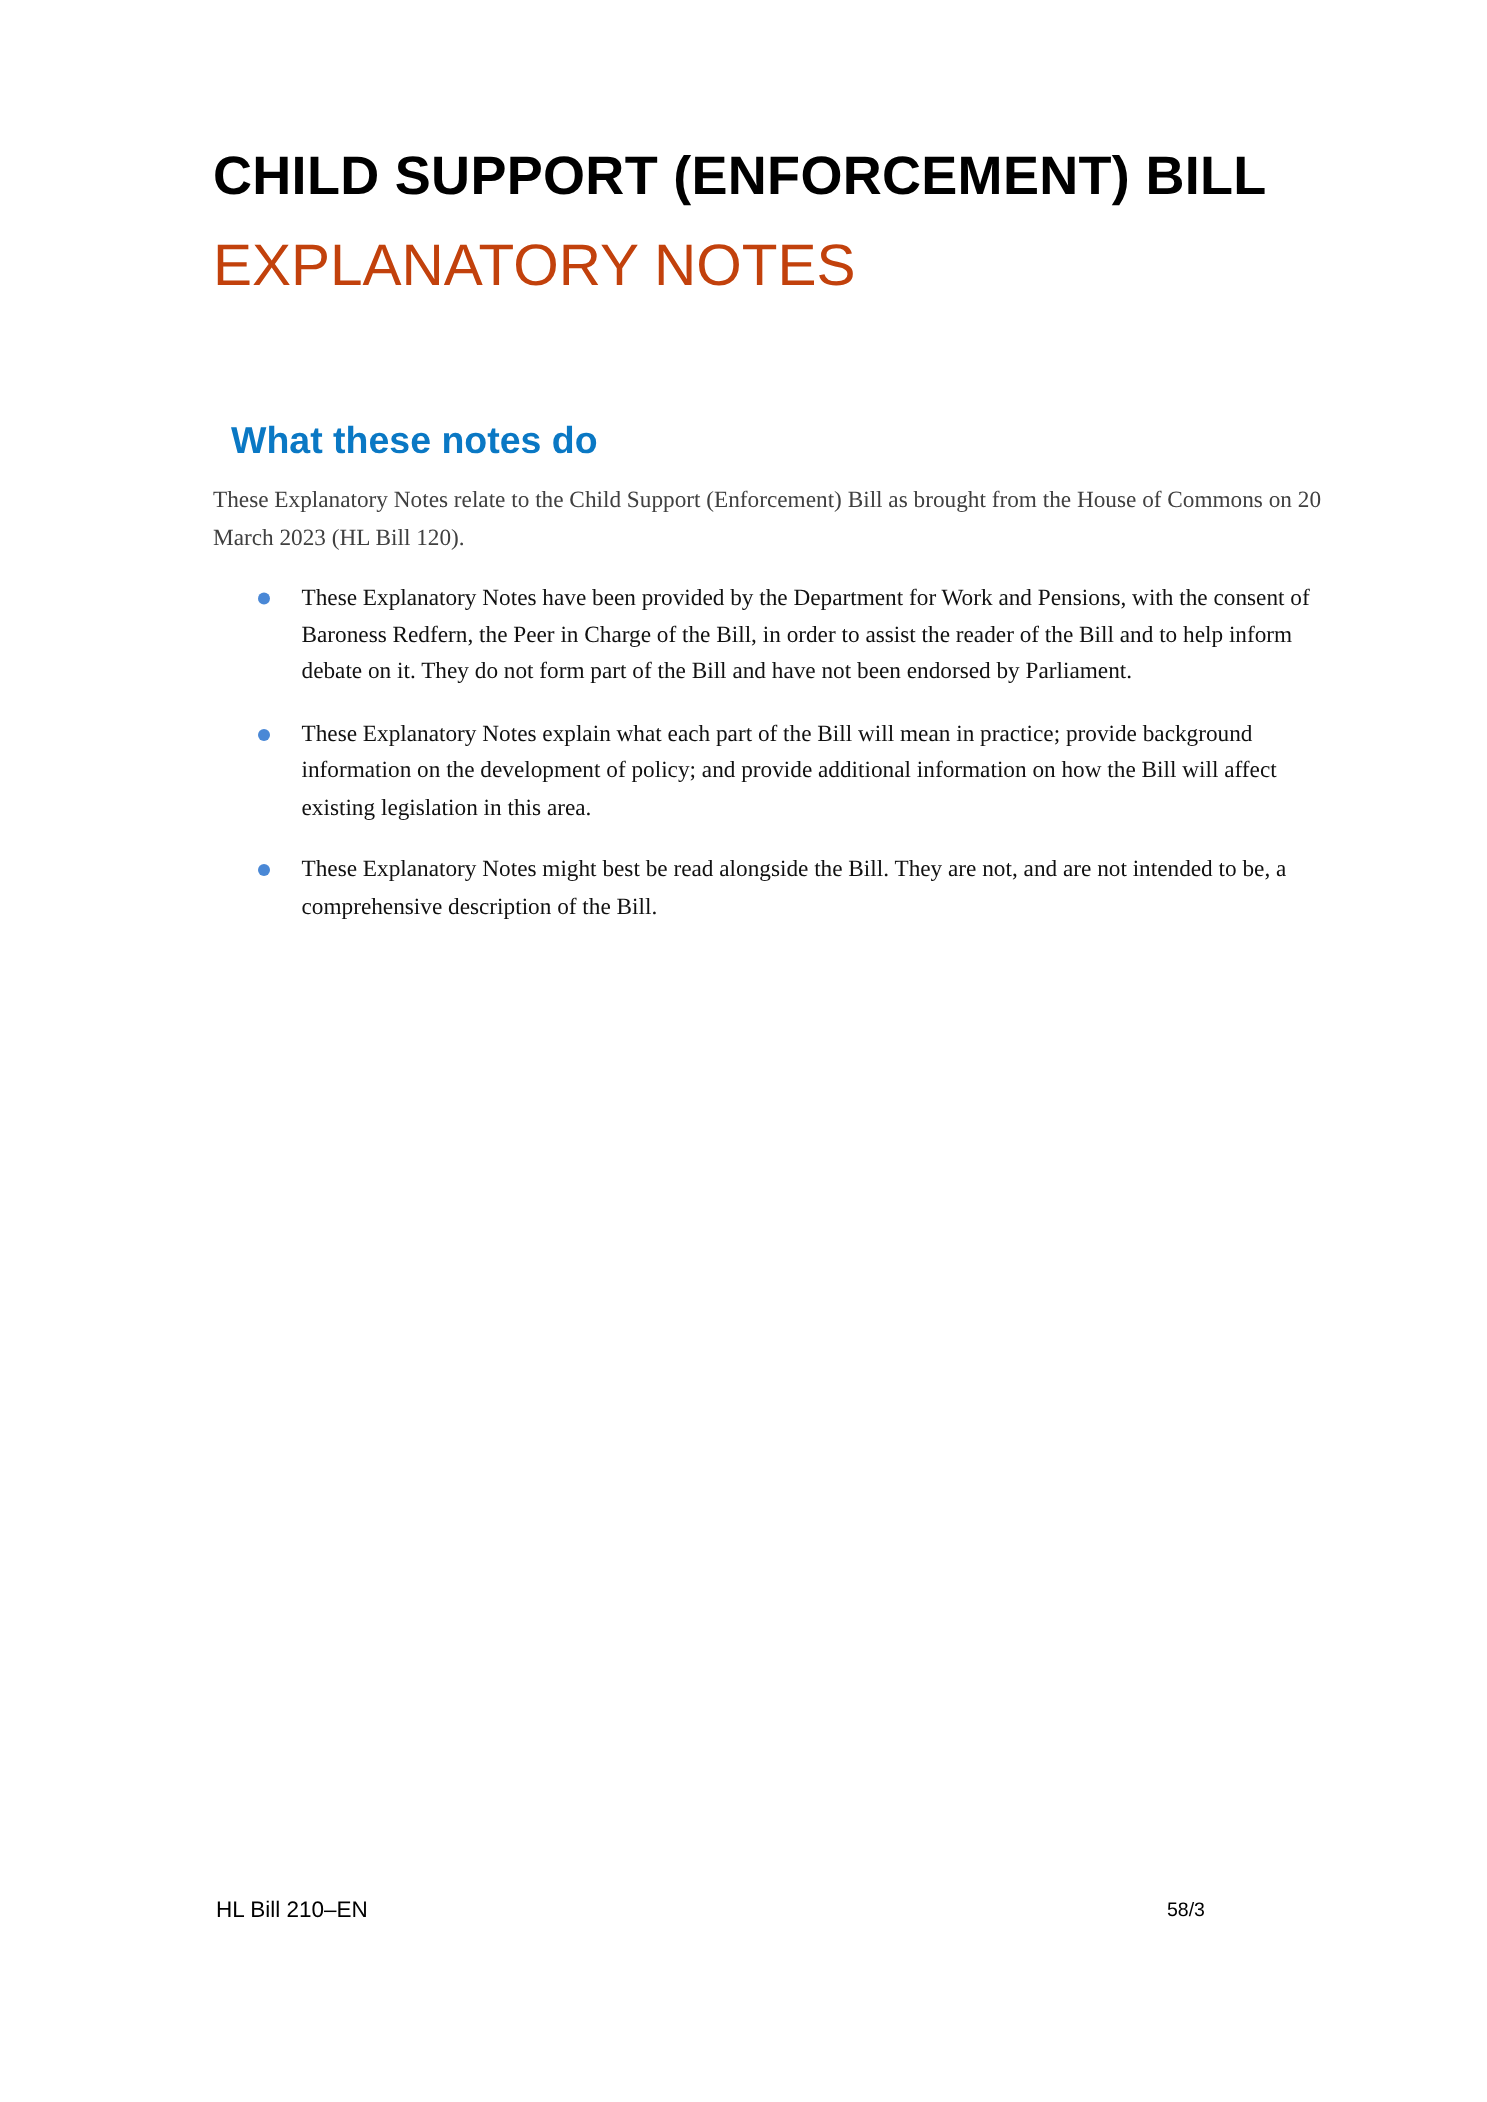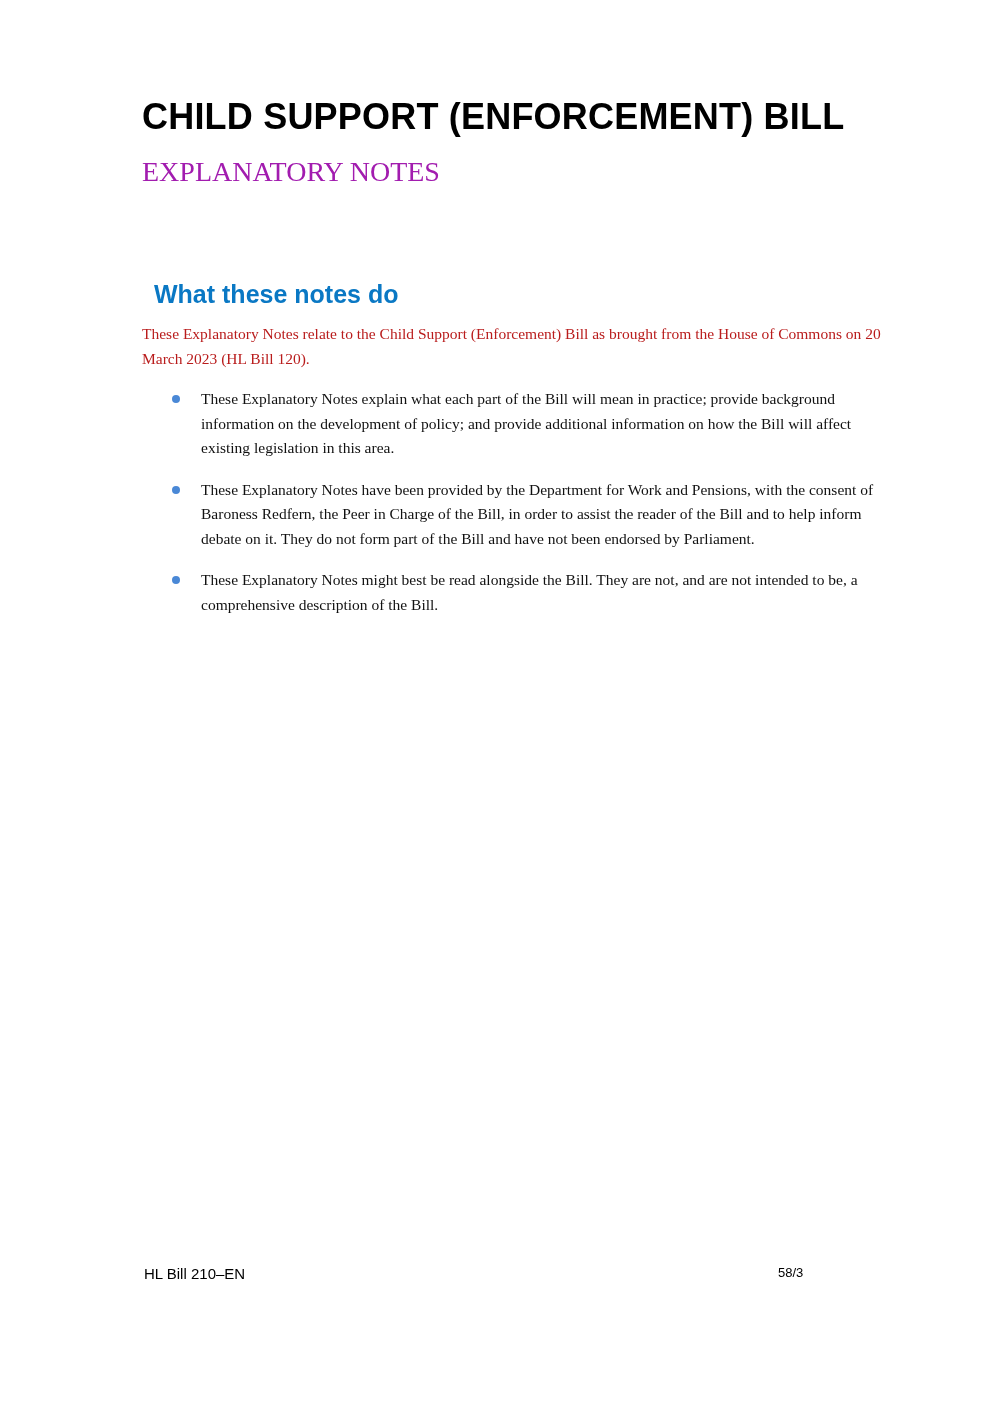--- a/index.html
+++ b/index.html
@@ -6,32 +6,32 @@
     body { width: 991px; height: 1401px; position: relative; overflow: hidden; }
     .page { position: absolute; left: 0; top: 0; width: 991px; height: 1401px; }
     .title-main {
       position: absolute; left: 142px; top: 96px;
       font-family: "Liberation Sans", sans-serif; font-weight: bold;
       font-size: 36px; color: #000; margin: 0; letter-spacing: 0.2px;
       white-space: nowrap;
     }
     .title-sub {
       position: absolute; left: 142px; top: 156px;
-      font-family: Liberation Serif, serif; font-weight: normal;
-      font-size: 28px; color: #a21caf; margin: 0; white-space: nowrap;
+      font-family: Liberation Sans, sans-serif; font-weight: normal;
+      font-size: 39px; color: #c2410c; margin: 0; white-space: nowrap;
     }
     .section-heading {
       position: absolute; left: 142px; top: 268px;
       font-family: "Liberation Sans", sans-serif; font-weight: bold;
       font-size: 25px; color: #0a78c4; margin: 12px; white-space: nowrap;
     }
     .intro {
       position: absolute; left: 142px; top: 322px; width: 740px;
       font-family: "Liberation Serif", serif; font-size: 15.5px;
-      line-height: 24.5px; color: #b91c1c; margin: 0;
+      line-height: 24.5px; color: #404040; margin: 0;
     }
     .bullets {
       position: absolute; left: 142px; top: 387px; width: 760px;
       list-style: none; margin: 0; padding: 0;
     }
     .bullet-item {
       position: relative; padding-left: 59px;
       font-family: "Liberation Serif", serif; font-size: 15.5px;
       line-height: 24.5px; color: #111; margin-bottom: 17px;
     }
@@ -54,25 +54,25 @@
 <div class="page">
   <h1 class="title-main">CHILD SUPPORT (ENFORCEMENT) BILL</h1>
   <h2 class="title-sub">EXPLANATORY NOTES</h2>
 
   <h3 class="section-heading">What these notes do</h3>
   <p class="intro">These Explanatory Notes relate to the Child Support (Enforcement) Bill as brought from the House of Commons on 20 March 2023 (HL Bill 120).</p>
 
   <ul class="bullets">
     <li class="bullet-item">
       <span class="bullet-dot"></span>
-      <span>These Explanatory Notes explain what each part of the Bill will mean in practice; provide background information on the development of policy; and provide additional information on how the Bill will affect existing legislation in this area.</span>
+      <span>These Explanatory Notes have been provided by the Department for Work and Pensions, with the consent of Baroness Redfern, the Peer in Charge of the Bill, in order to assist the reader of the Bill and to help inform debate on it. They do not form part of the Bill and have not been endorsed by Parliament.</span>
     </li>
     <li class="bullet-item">
       <span class="bullet-dot"></span>
-      <span>These Explanatory Notes have been provided by the Department for Work and Pensions, with the consent of Baroness Redfern, the Peer in Charge of the Bill, in order to assist the reader of the Bill and to help inform debate on it. They do not form part of the Bill and have not been endorsed by Parliament.</span>
+      <span>These Explanatory Notes explain what each part of the Bill will mean in practice; provide background information on the development of policy; and provide additional information on how the Bill will affect existing legislation in this area.</span>
     </li>
     <li class="bullet-item">
       <span class="bullet-dot"></span>
       <span>These Explanatory Notes might best be read alongside the Bill. They are not, and are not intended to be, a comprehensive description of the Bill.</span>
     </li>
   </ul>
 
   <div class="footer-left">HL Bill 210–EN</div>
   <div class="footer-right">58/3</div>
 </div>

